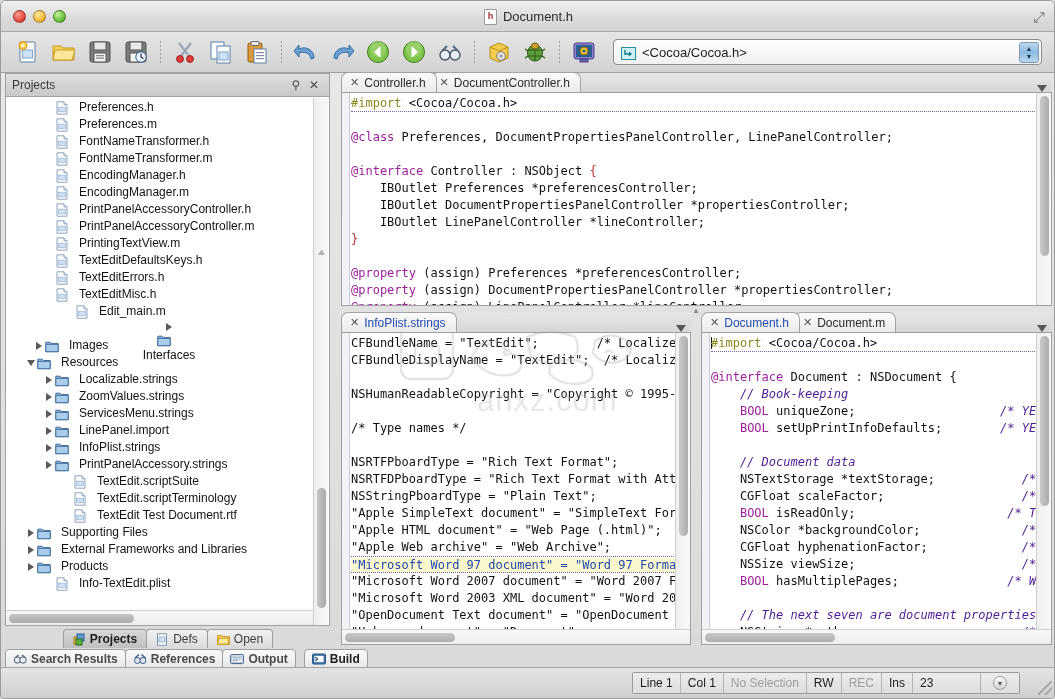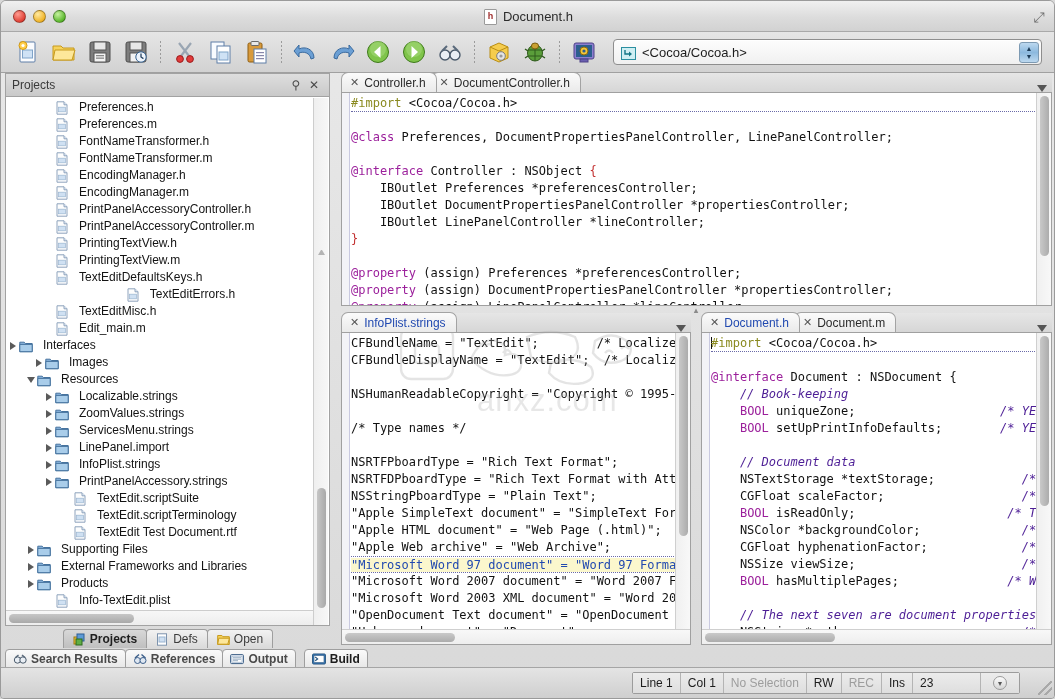--- a/index.html
+++ b/index.html
@@ -529,45 +529,34 @@
           </div>
           <div class="trow" style="padding-left: 36px;">
             <span class="tw"></span>
             <span style="display: inline-flex; margin-right: 5px;">
               <svg class="ficon" viewBox="0 0 14 14">
                 <path d="M2 .8 h7 l3 3 v9.4 H2 Z" fill="#fdfdfd" stroke="#8ea3bd"></path>
                 <path d="M9 .8 v3 h3" fill="#e3ecf6" stroke="#8ea3bd"></path>
                 <rect x="3.6" y="6.2" width="6.8" height="4.6" fill="#cfe0f2" stroke="#9ab4d0" stroke-width=".7"></rect>
               </svg>
             </span>
-            <span class="tlabel">PrintingTextView.h</span>
-          </div>
-          <div class="trow" style="padding-left: 36px;">
-            <span class="tw"></span>
-            <span style="display: inline-flex; margin-right: 5px;">
-              <svg class="ficon" viewBox="0 0 14 14">
-                <path d="M2 .8 h7 l3 3 v9.4 H2 Z" fill="#fdfdfd" stroke="#8ea3bd"></path>
-                <path d="M9 .8 v3 h3" fill="#e3ecf6" stroke="#8ea3bd"></path>
-                <rect x="3.6" y="6.2" width="6.8" height="4.6" fill="#cfe0f2" stroke="#9ab4d0" stroke-width=".7"></rect>
-              </svg>
-            </span>
             <span class="tlabel">PrintingTextView.m</span>
           </div>
           <div class="trow" style="padding-left: 36px;">
             <span class="tw"></span>
             <span style="display: inline-flex; margin-right: 5px;">
               <svg class="ficon" viewBox="0 0 14 14">
                 <path d="M2 .8 h7 l3 3 v9.4 H2 Z" fill="#fdfdfd" stroke="#8ea3bd"></path>
                 <path d="M9 .8 v3 h3" fill="#e3ecf6" stroke="#8ea3bd"></path>
                 <rect x="3.6" y="6.2" width="6.8" height="4.6" fill="#cfe0f2" stroke="#9ab4d0" stroke-width=".7"></rect>
               </svg>
             </span>
             <span class="tlabel">TextEditDefaultsKeys.h</span>
           </div>
-          <div class="trow" style="padding-left: 28px; justify-content: center;">
+          <div class="trow" style="padding-left: 36px;">
             <span class="tw"></span>
             <span style="display: inline-flex; margin-right: 5px;">
               <svg class="ficon" viewBox="0 0 14 14">
                 <path d="M2 .8 h7 l3 3 v9.4 H2 Z" fill="#fdfdfd" stroke="#8ea3bd"></path>
                 <path d="M9 .8 v3 h3" fill="#e3ecf6" stroke="#8ea3bd"></path>
                 <rect x="3.6" y="6.2" width="6.8" height="4.6" fill="#cfe0f2" stroke="#9ab4d0" stroke-width=".7"></rect>
               </svg>
             </span>
             <span class="tlabel">TextEditErrors.h</span>
           </div>
@@ -575,32 +564,32 @@
             <span class="tw"></span>
             <span style="display: inline-flex; margin-right: 5px;">
               <svg class="ficon" viewBox="0 0 14 14">
                 <path d="M2 .8 h7 l3 3 v9.4 H2 Z" fill="#fdfdfd" stroke="#8ea3bd"></path>
                 <path d="M9 .8 v3 h3" fill="#e3ecf6" stroke="#8ea3bd"></path>
                 <rect x="3.6" y="6.2" width="6.8" height="4.6" fill="#cfe0f2" stroke="#9ab4d0" stroke-width=".7"></rect>
               </svg>
             </span>
             <span class="tlabel">TextEditMisc.h</span>
           </div>
-          <div class="trow" style="padding-left: 36px;">
+          <div class="trow" style="padding-left: 56px;">
             <span class="tw"></span>
             <span style="display: inline-flex; margin-right: 5px;">
               <svg class="ficon" viewBox="0 0 14 14">
                 <path d="M2 .8 h7 l3 3 v9.4 H2 Z" fill="#fdfdfd" stroke="#8ea3bd"></path>
                 <path d="M9 .8 v3 h3" fill="#e3ecf6" stroke="#8ea3bd"></path>
                 <rect x="3.6" y="6.2" width="6.8" height="4.6" fill="#cfe0f2" stroke="#9ab4d0" stroke-width=".7"></rect>
               </svg>
             </span>
             <span class="tlabel">Edit_main.m</span>
           </div>
-          <div class="trow" style="">
+          <div class="trow" style="padding-left: 18px; flex-direction: column;">
             <span class="tw">
               <span class="arrow-r"></span>
             </span>
             <span style="display: inline-flex; margin-right: 5px;">
               <svg class="ficon" viewBox="0 0 14 14">
                 <path d="M.8 3.2 h4.4 l1.2 1.3 h6.8 v8.2 H.8 Z" fill="#8ab4dd" stroke="#46739e"></path>
                 <path d="M.8 5.4 h12.4 v7.3 H.8 Z" fill="#a9cdea" stroke="#46739e"></path>
               </svg>
             </span>
             <span class="tlabel">Interfaces</span>

